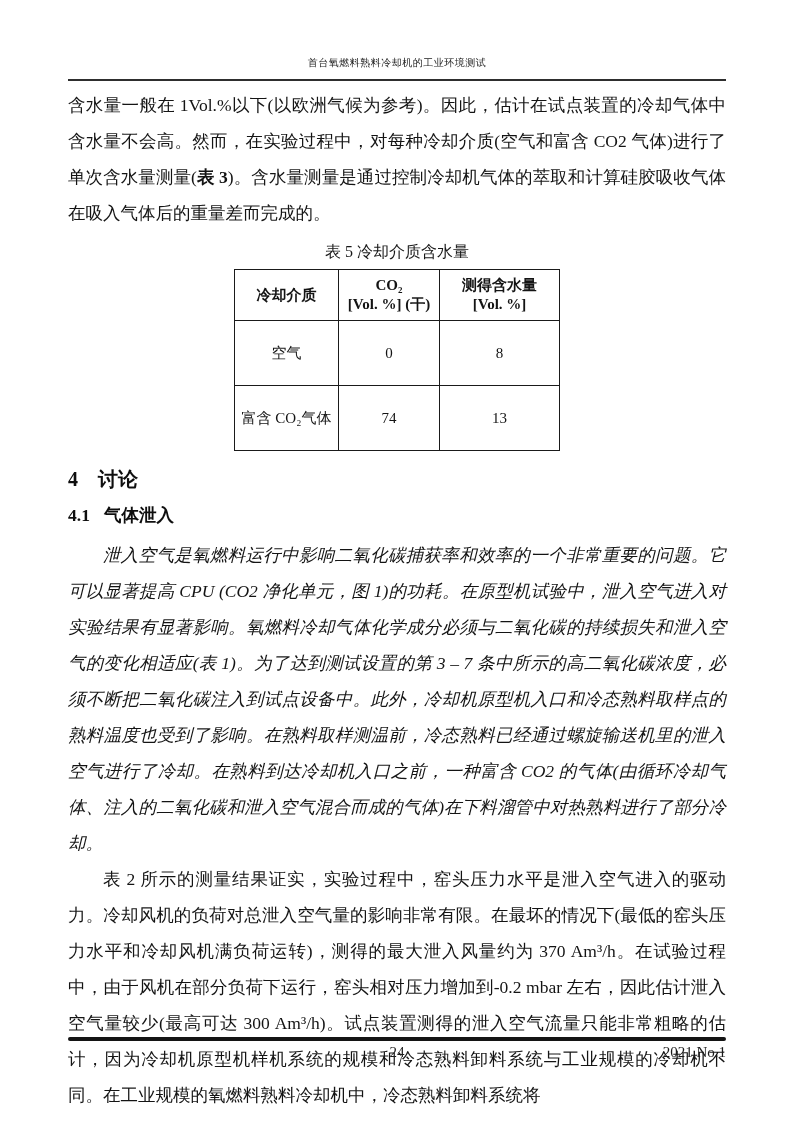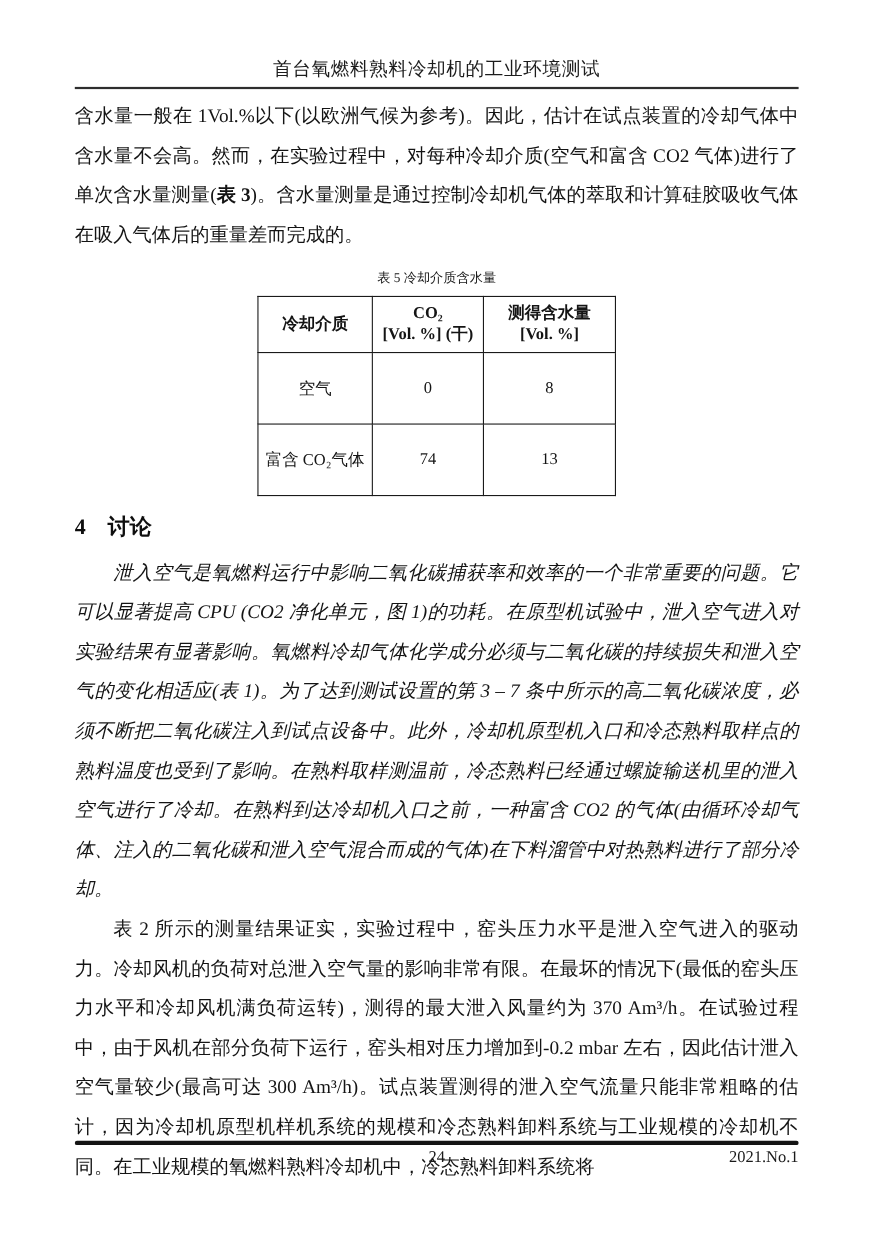--- a/index.html
+++ b/index.html
@@ -17,21 +17,21 @@
     overflow: hidden;
     margin: 0 auto;
   }
   .content {
     position: absolute;
     left: 68px;
     top: 54px;
     width: 658px;
   }
   .rh-title {
-    font-size: 17px;
+    font-size: 10px;
     line-height: 17px;
     text-align: center;
     letter-spacing: 0.5px;
     color: #1c1c1c;
   }
   .rh-rule {
     height: 0;
     border-top: 2.5px solid #2e2e2e;
     margin-top: 8px;
   }
@@ -49,21 +49,21 @@
   .body-para {
     text-indent: 2em;
   }
   .body-para.first {
     margin-top: 10px;
     font-style: italic;
   }
   .tbl-caption {
     margin-top: 12px;
     text-align: center;
-    font-size: 12px;
+    font-size: 16px;
     line-height: 18px;
     color: #171717;
   }
   table.moisture {
     border-collapse: collapse;
     margin: 8px auto 0 auto;
     table-layout: fixed;
   }
   table.moisture th, table.moisture td {
     border: 1.5px solid #1a1a1a;
@@ -172,20 +172,23 @@
             <td>74</td>
             <td>13</td>
           </tr>
         </tbody>
     </table>
 
     <h1 class="sec">
       <span class="num">4</span><span>讨论</span>
     </h1>
 
+    <h2 class="subsec">
+      <span class="num">4.1</span><span>气体泄入</span>
+    </h2>
 
     <div id="paras">
         <p class="para body-para first"><span>泄入空气是氧燃料运行中影响二氧化碳捕获率和效率的一个非常重要的问题。它可以显著提高 CPU (CO2 净化单元，图 1)的功耗。在原型机试验中，泄入空气进入对实验结果有显著影响。氧燃料冷却气体化学成分必须与二氧化碳的持续损失和泄入空气的变化相适应(表 1)。为了达到测试设置的第 3 – 7 条中所示的高二氧化碳浓度，必须不断把二氧化碳注入到试点设备中。此外，冷却机原型机入口和冷态熟料取样点的熟料温度也受到了影响。在熟料取样测温前，冷态熟料已经通过螺旋输送机里的泄入空气进行了冷却。在熟料到达冷却机入口之前，一种富含 CO2 的气体(由循环冷却气体、注入的二氧化碳和泄入空气混合而成的气体)在下料溜管中对热熟料进行了部分冷却。</span></p>
         <p class="para body-para"><span>表 2 所示的测量结果证实，实验过程中，窑头压力水平是泄入空气进入的驱动力。冷却风机的负荷对总泄入空气量的影响非常有限。在最坏的情况下(最低的窑头压力水平和冷却风机满负荷运转)，测得的最大泄入风量约为 370 Am³/h。在试验过程中，由于风机在部分负荷下运行，窑头相对压力增加到-0.2 mbar 左右，因此估计泄入空气量较少(最高可达 300 Am³/h)。试点装置测得的泄入空气流量只能非常粗略的估计，因为冷却机原型机样机系统的规模和冷态熟料卸料系统与工业规模的冷却机不同。在工业规模的氧燃料熟料冷却机中，冷态熟料卸料系统将</span></p>
       </div>
 
   </div>
 
   <div class="footer">
     <div class="footer-rule"></div>

